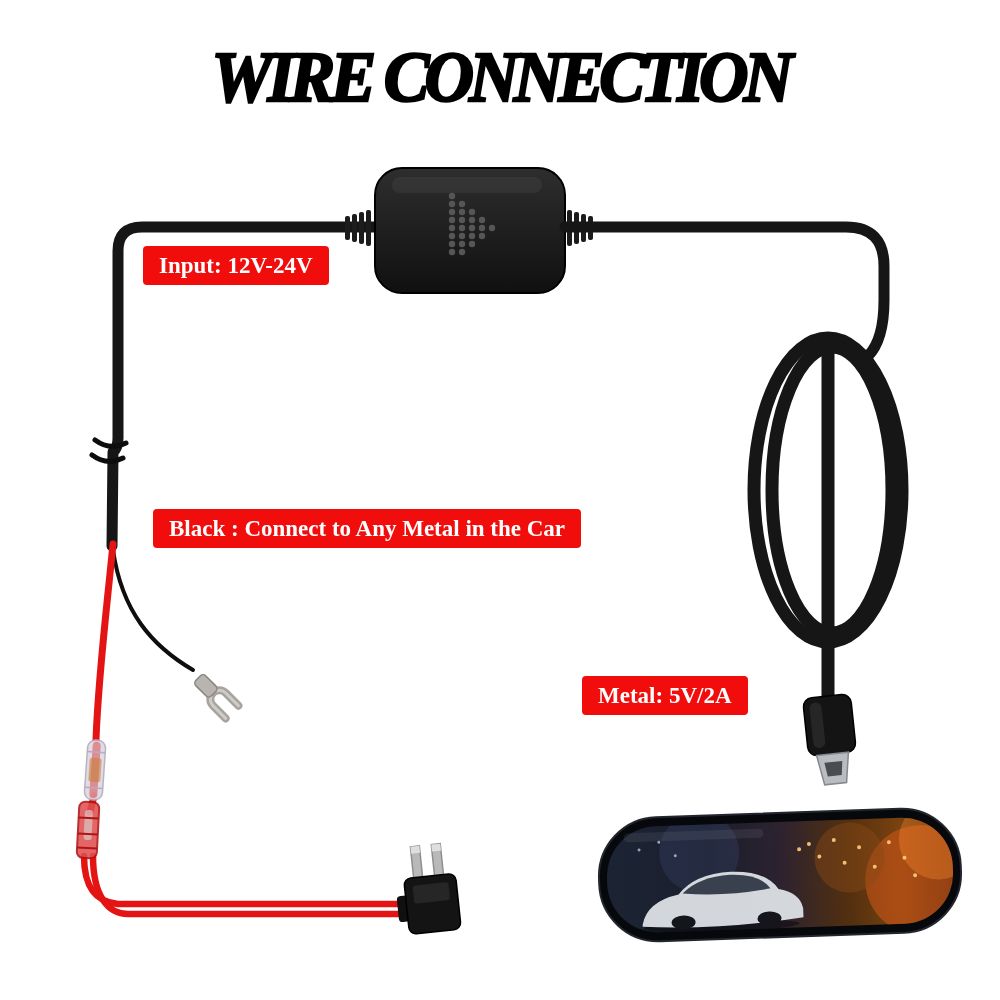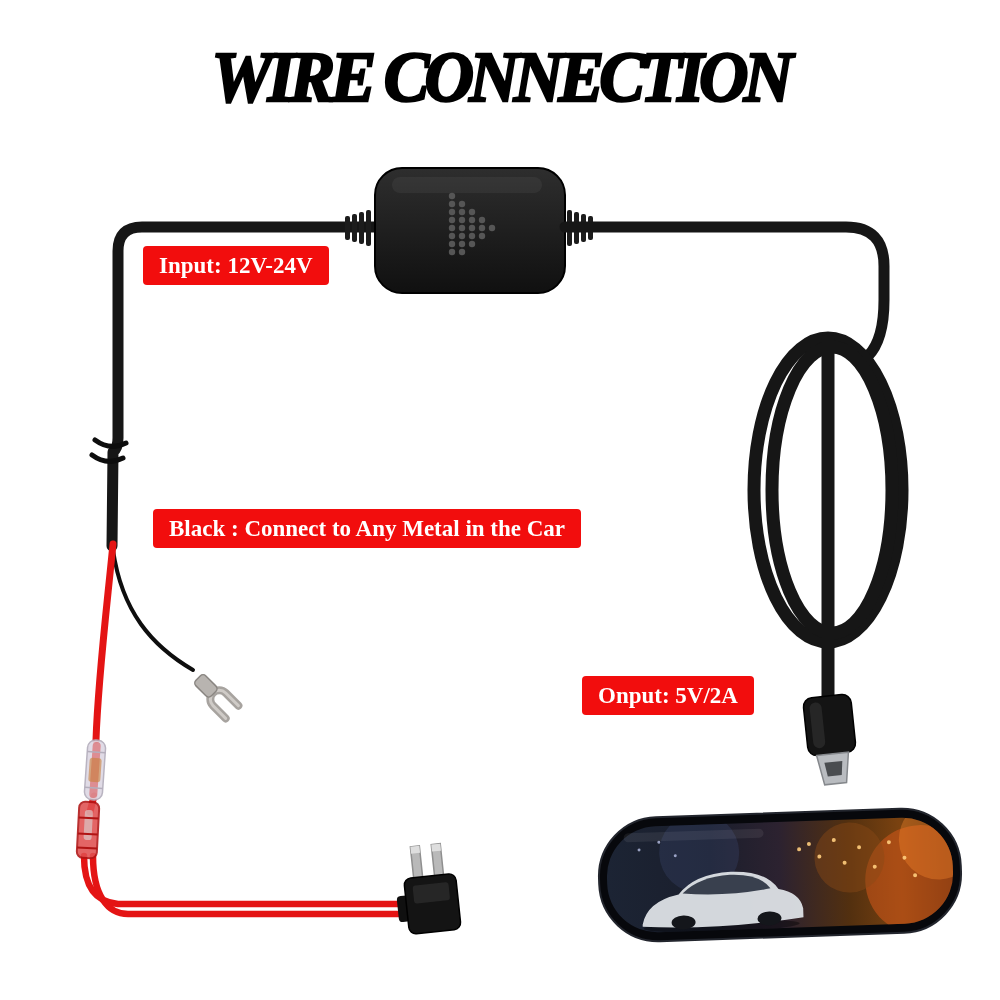--- a/index.html
+++ b/index.html
@@ -201,15 +201,15 @@
           <ellipse cx="682" cy="919" rx="12" ry="7" fill="#14161b"></ellipse>
           <ellipse cx="768" cy="918" rx="12" ry="7" fill="#14161b"></ellipse>
         </g>
       </g>
       <rect x="625" y="828" width="140" height="9" rx="4.5" fill="#ffffff" opacity="0.07"></rect>
     </g>
   </svg>
 
   <div class="tag tag-input">Input: 12V-24V</div>
   <div class="tag tag-ground">Black : Connect to Any Metal in the Car</div>
-  <div class="tag tag-output">Onput: 5V/2A</div>
+  <div class="tag tag-output">Metal: 5V/2A</div>
 
 </div>
 
 </body></html>

